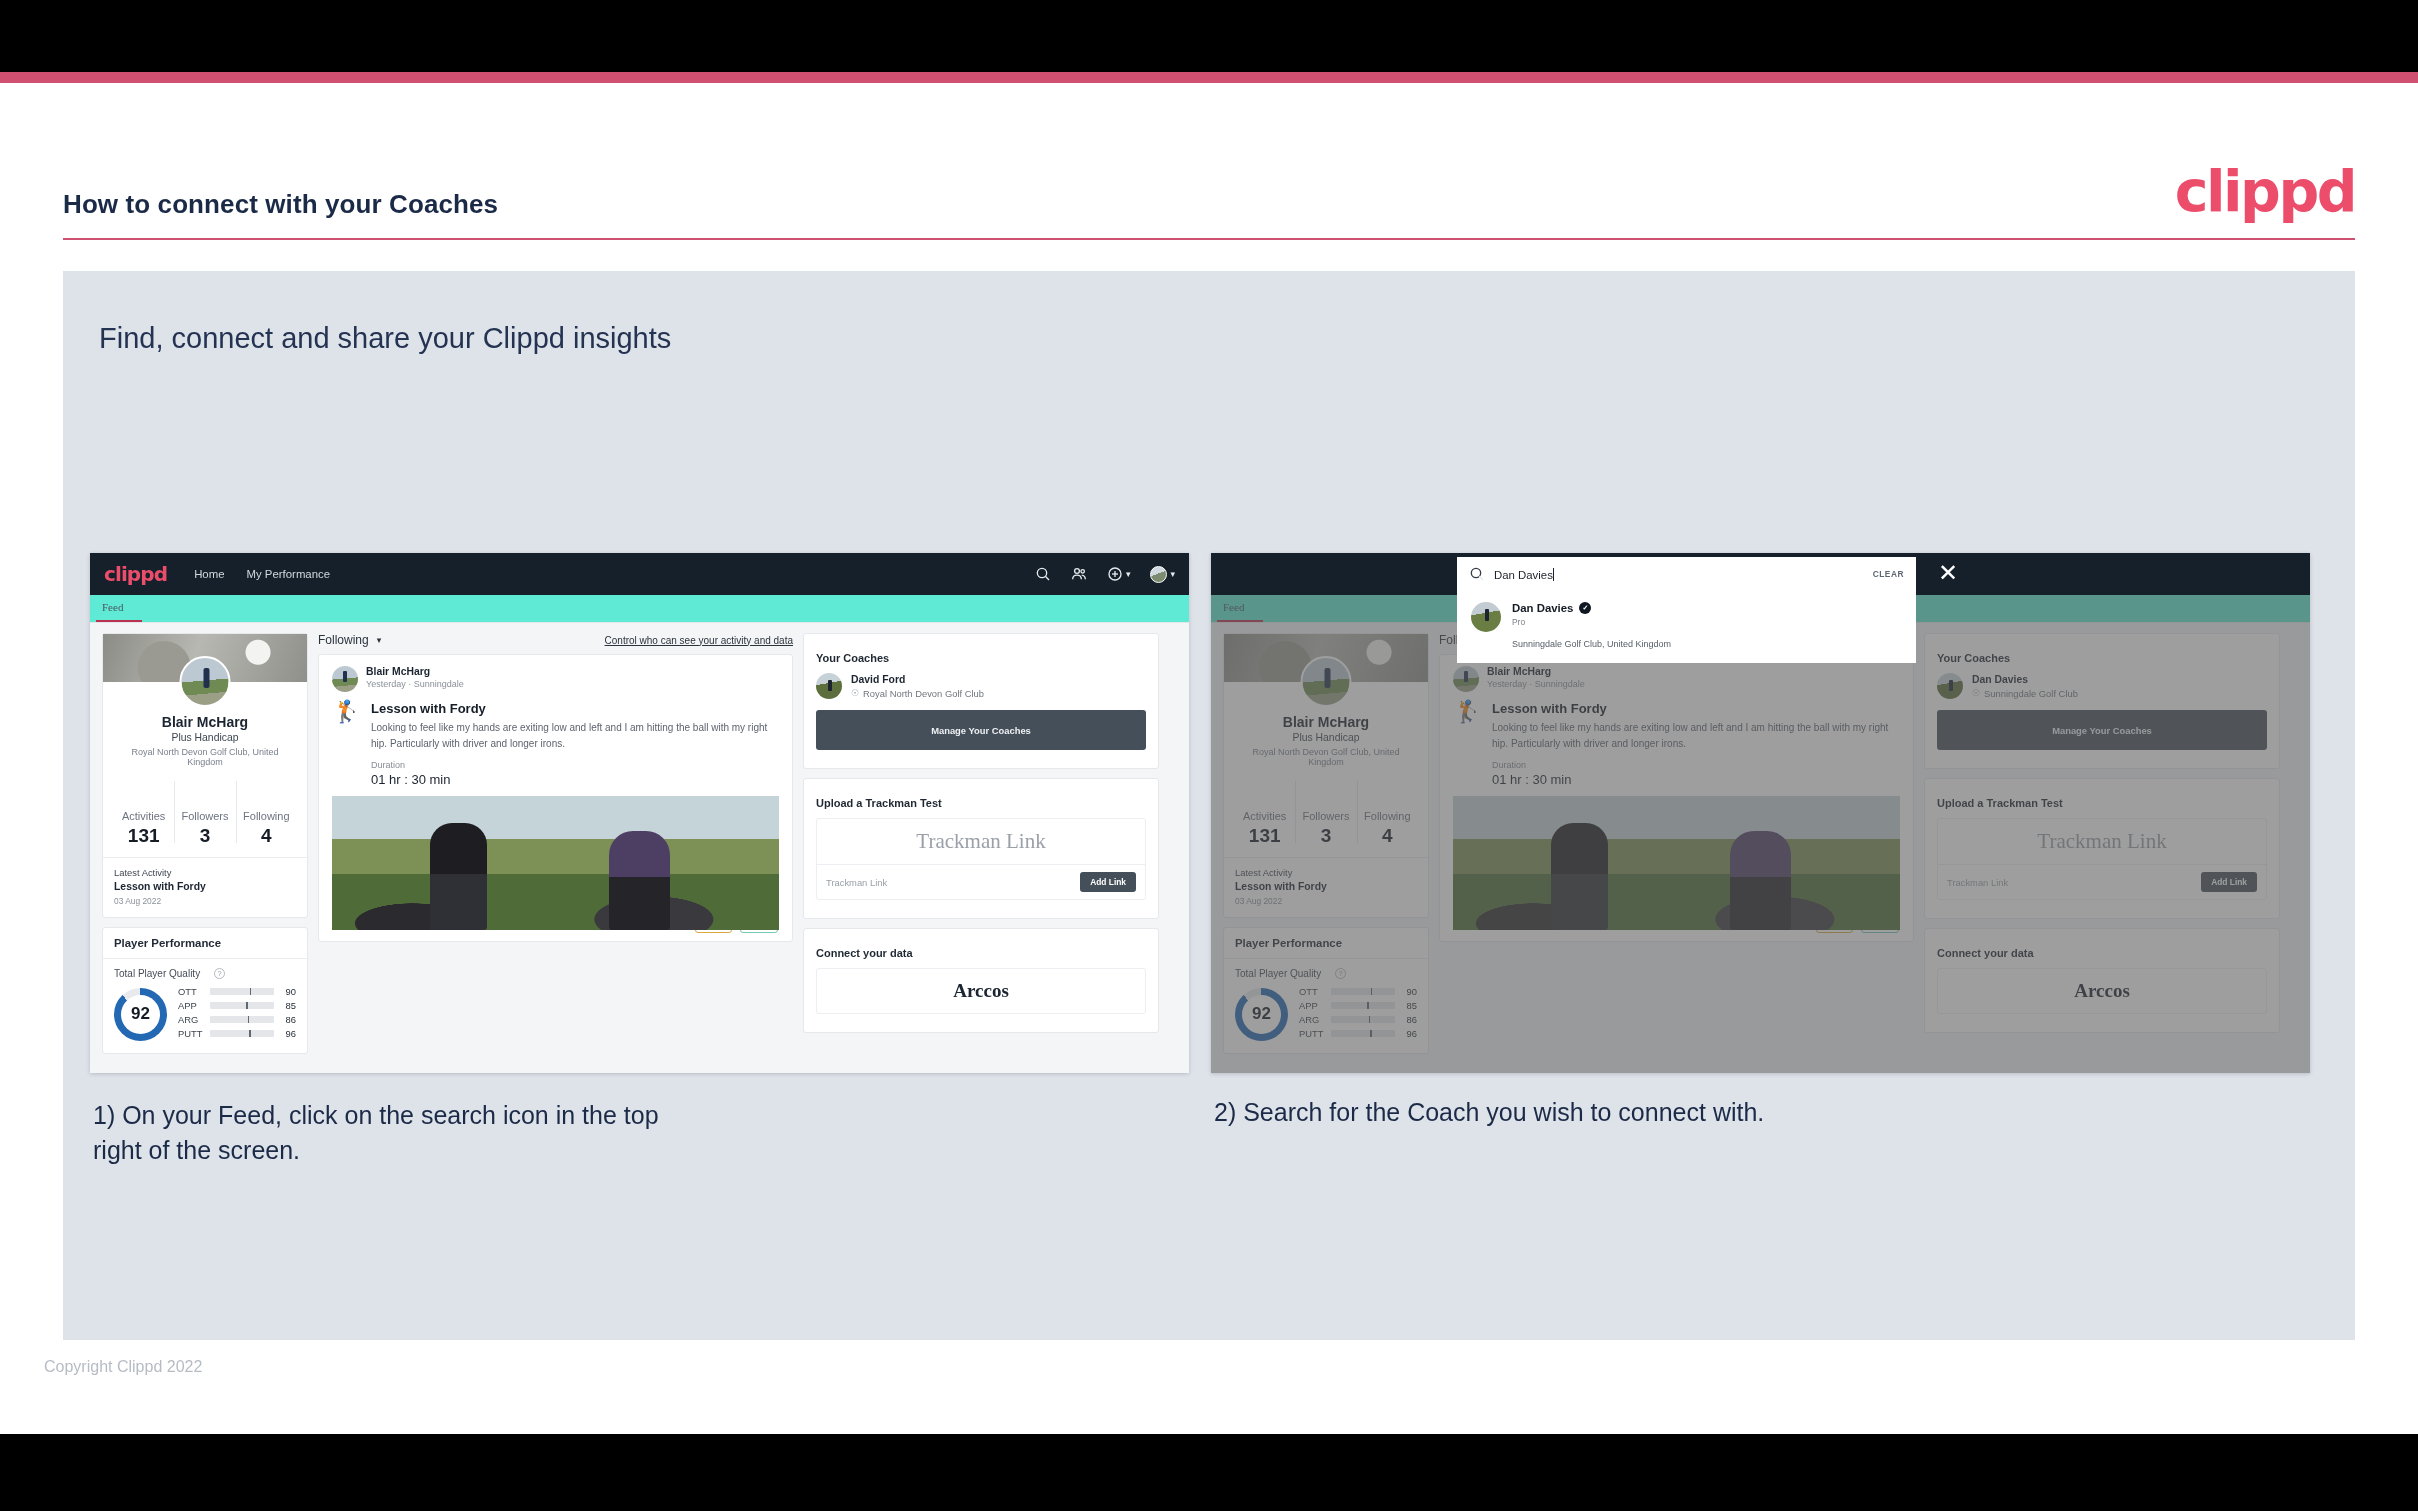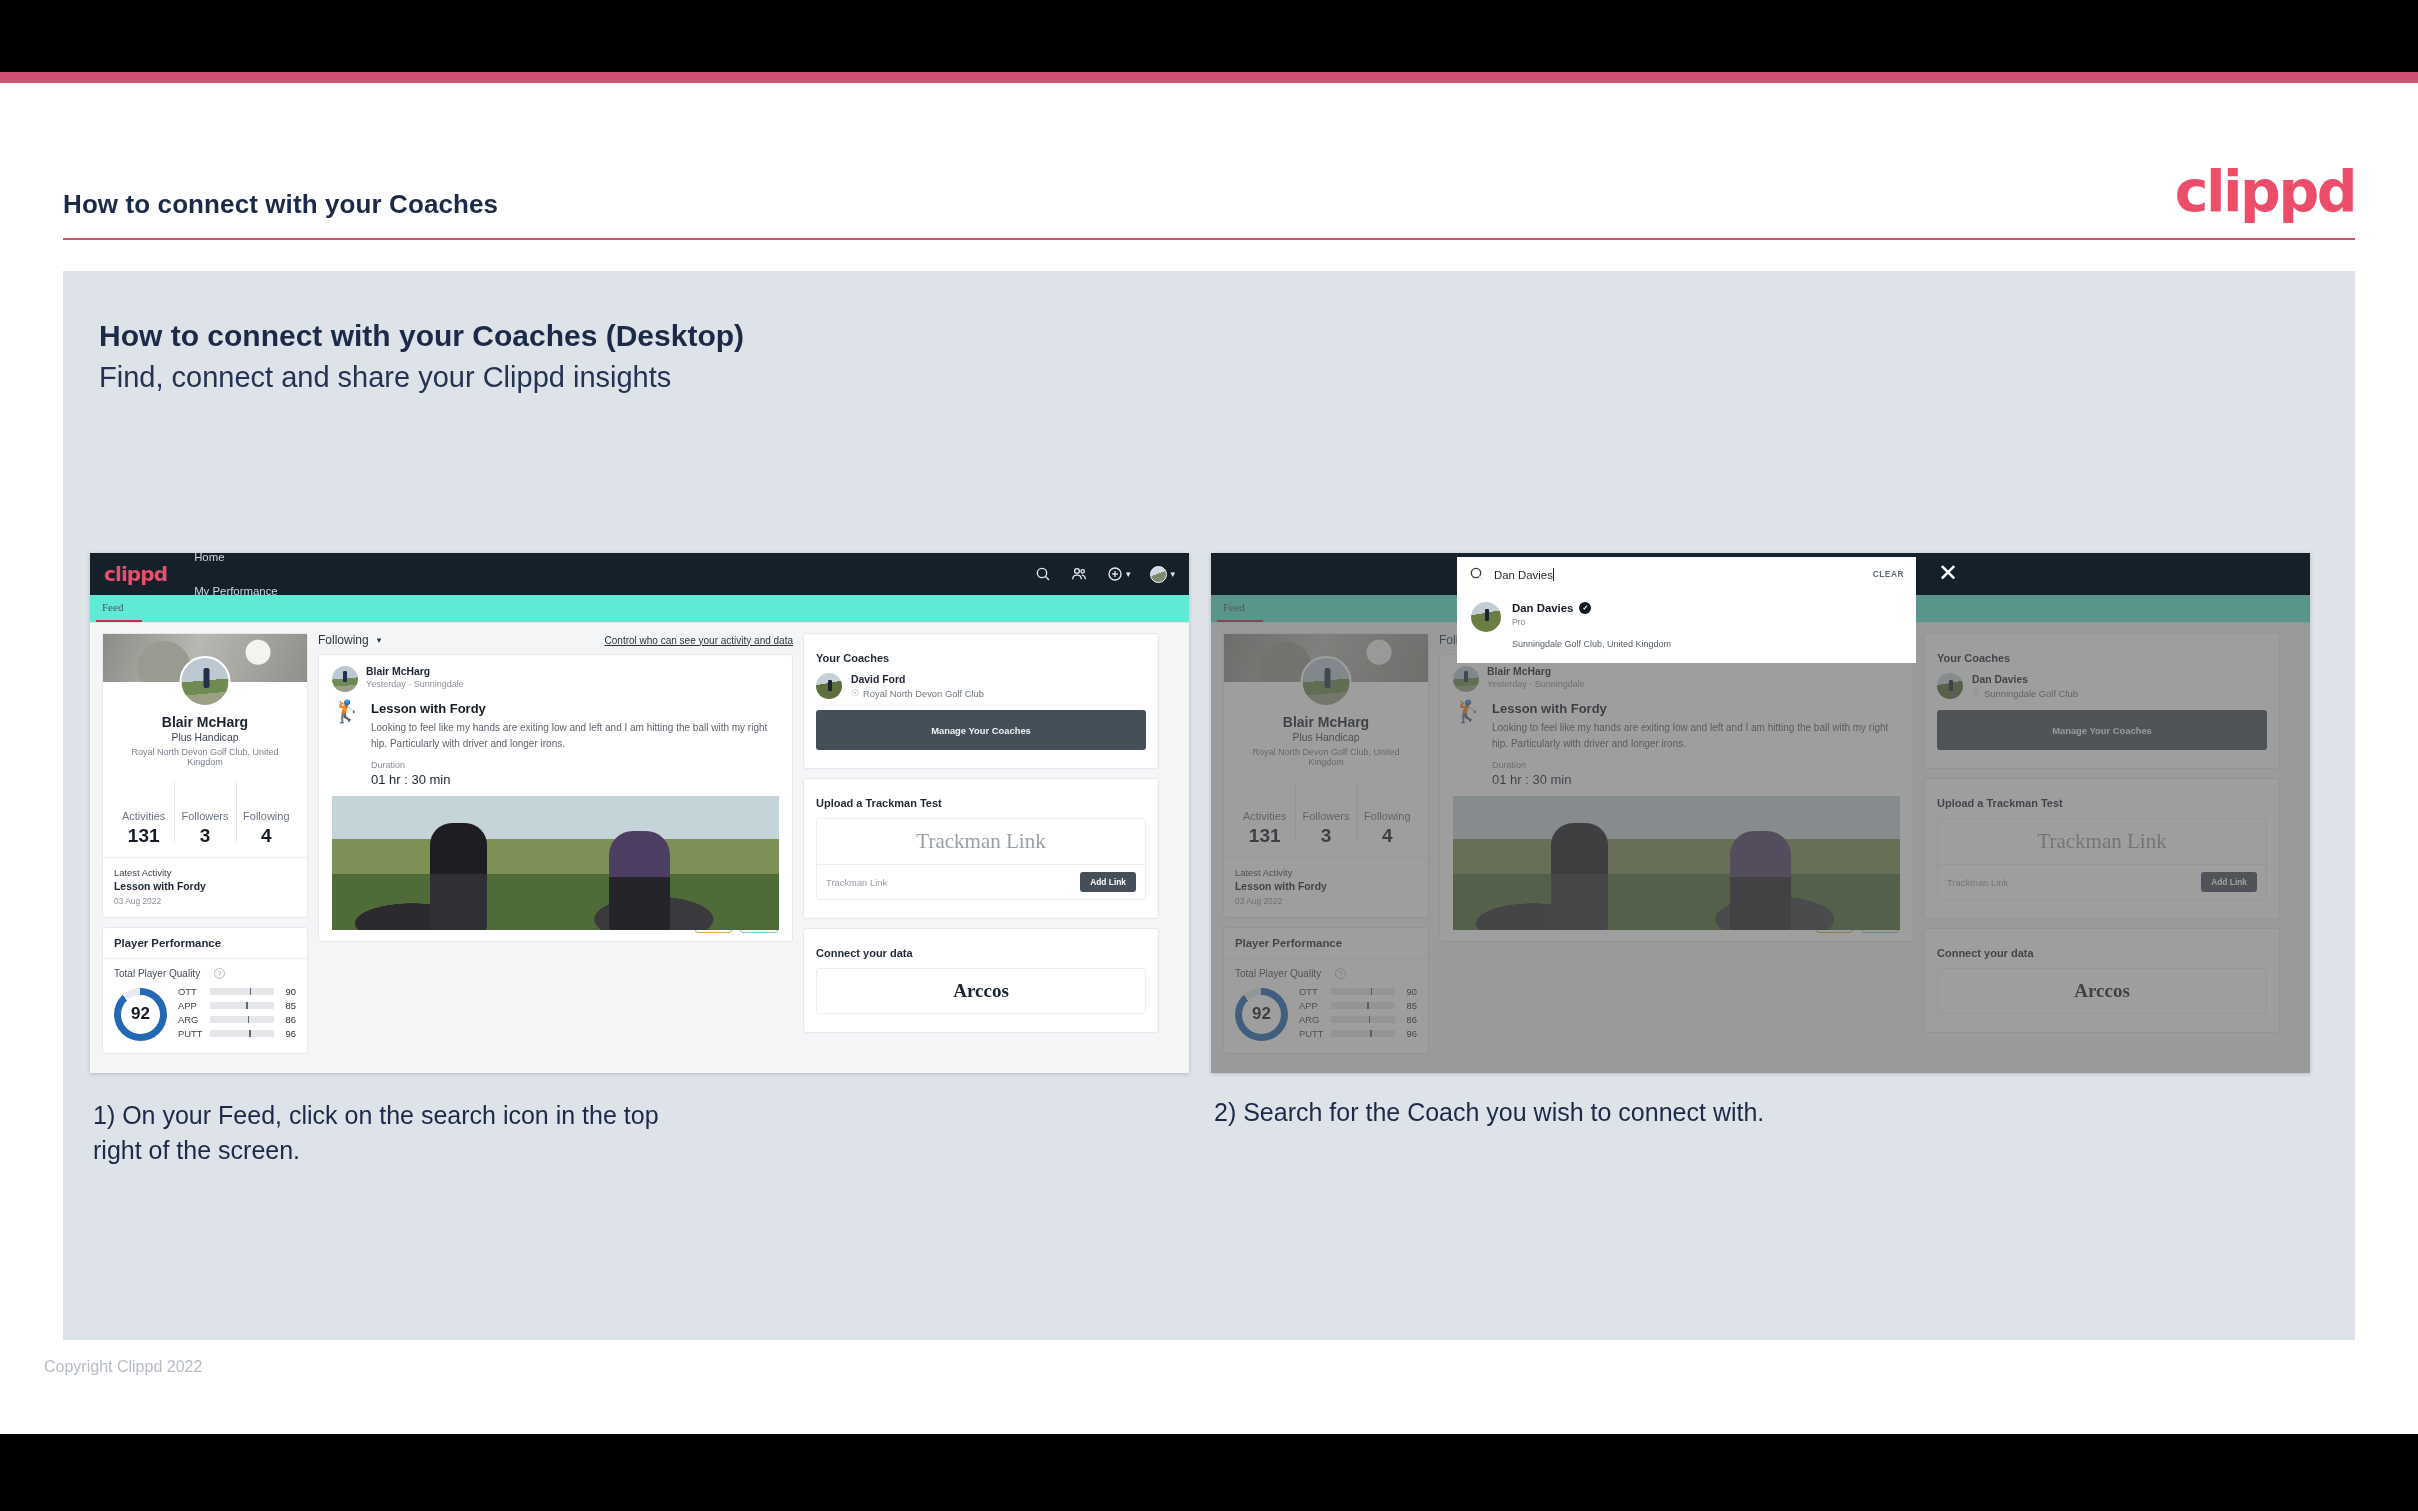--- a/index.html
+++ b/index.html
@@ -57,21 +57,21 @@
   #shot-2 { left: 1148px; top: 282px; }
 
   .appbar {
     position: relative; height: 42px; background: #15202b;
     display: flex; align-items: center; padding: 0 14px;
   }
   .appbar-logo {
     font-size: 20px; font-weight: 800; color: #ec4d6b;
     letter-spacing: -0.9px; font-family: "DejaVu Sans", sans-serif;
   }
-  .appbar-links { display: flex; gap: 22px; margin-left: 27px; flex-direction: column; }
+  .appbar-links { display: flex; gap: 22px; margin-left: 27px; }
   .appbar-link { font-size: 11.4px; color: #d3d8dd; }
   .appbar-icons { margin-left: auto; display: flex; align-items: center; gap: 20px; }
   .ic { width: 16px; height: 16px; display: block; }
   .ic path, .ic circle, .ic line { stroke: #e6eaee; fill: none; stroke-width: 2; }
   .chev { font-size: 9px; color: #e6eaee; margin-left: 3px; }
   .avatar-nav {
     width: 17px; height: 17px; border-radius: 50%;
     background: linear-gradient(160deg,#cfd9df 0 45%,#7b8b6f 45% 100%);
     border: 1px solid #fff;
   }
@@ -272,21 +272,20 @@
 
   <div id="slide-header">
     <div id="slide-header-title">How to connect with your Coaches</div>
     <div id="brand-logo">clippd</div>
   </div>
   <div id="header-rule"></div>
 
   <div id="content-panel">
 
     <div id="panel-heading">
-      <div id="panel-title">How to connect with your Coaches (Desktop)</div>
       <div id="panel-subtitle">Find, connect and share your Clippd insights</div>
     </div>
 
     <div class="app-shot" id="shot-1">
 
       <div class="appbar">
         <div class="appbar-logo">clippd</div>
         <div class="appbar-links">
           <span class="appbar-link">Home</span>
           <span class="appbar-link">My Performance</span>

